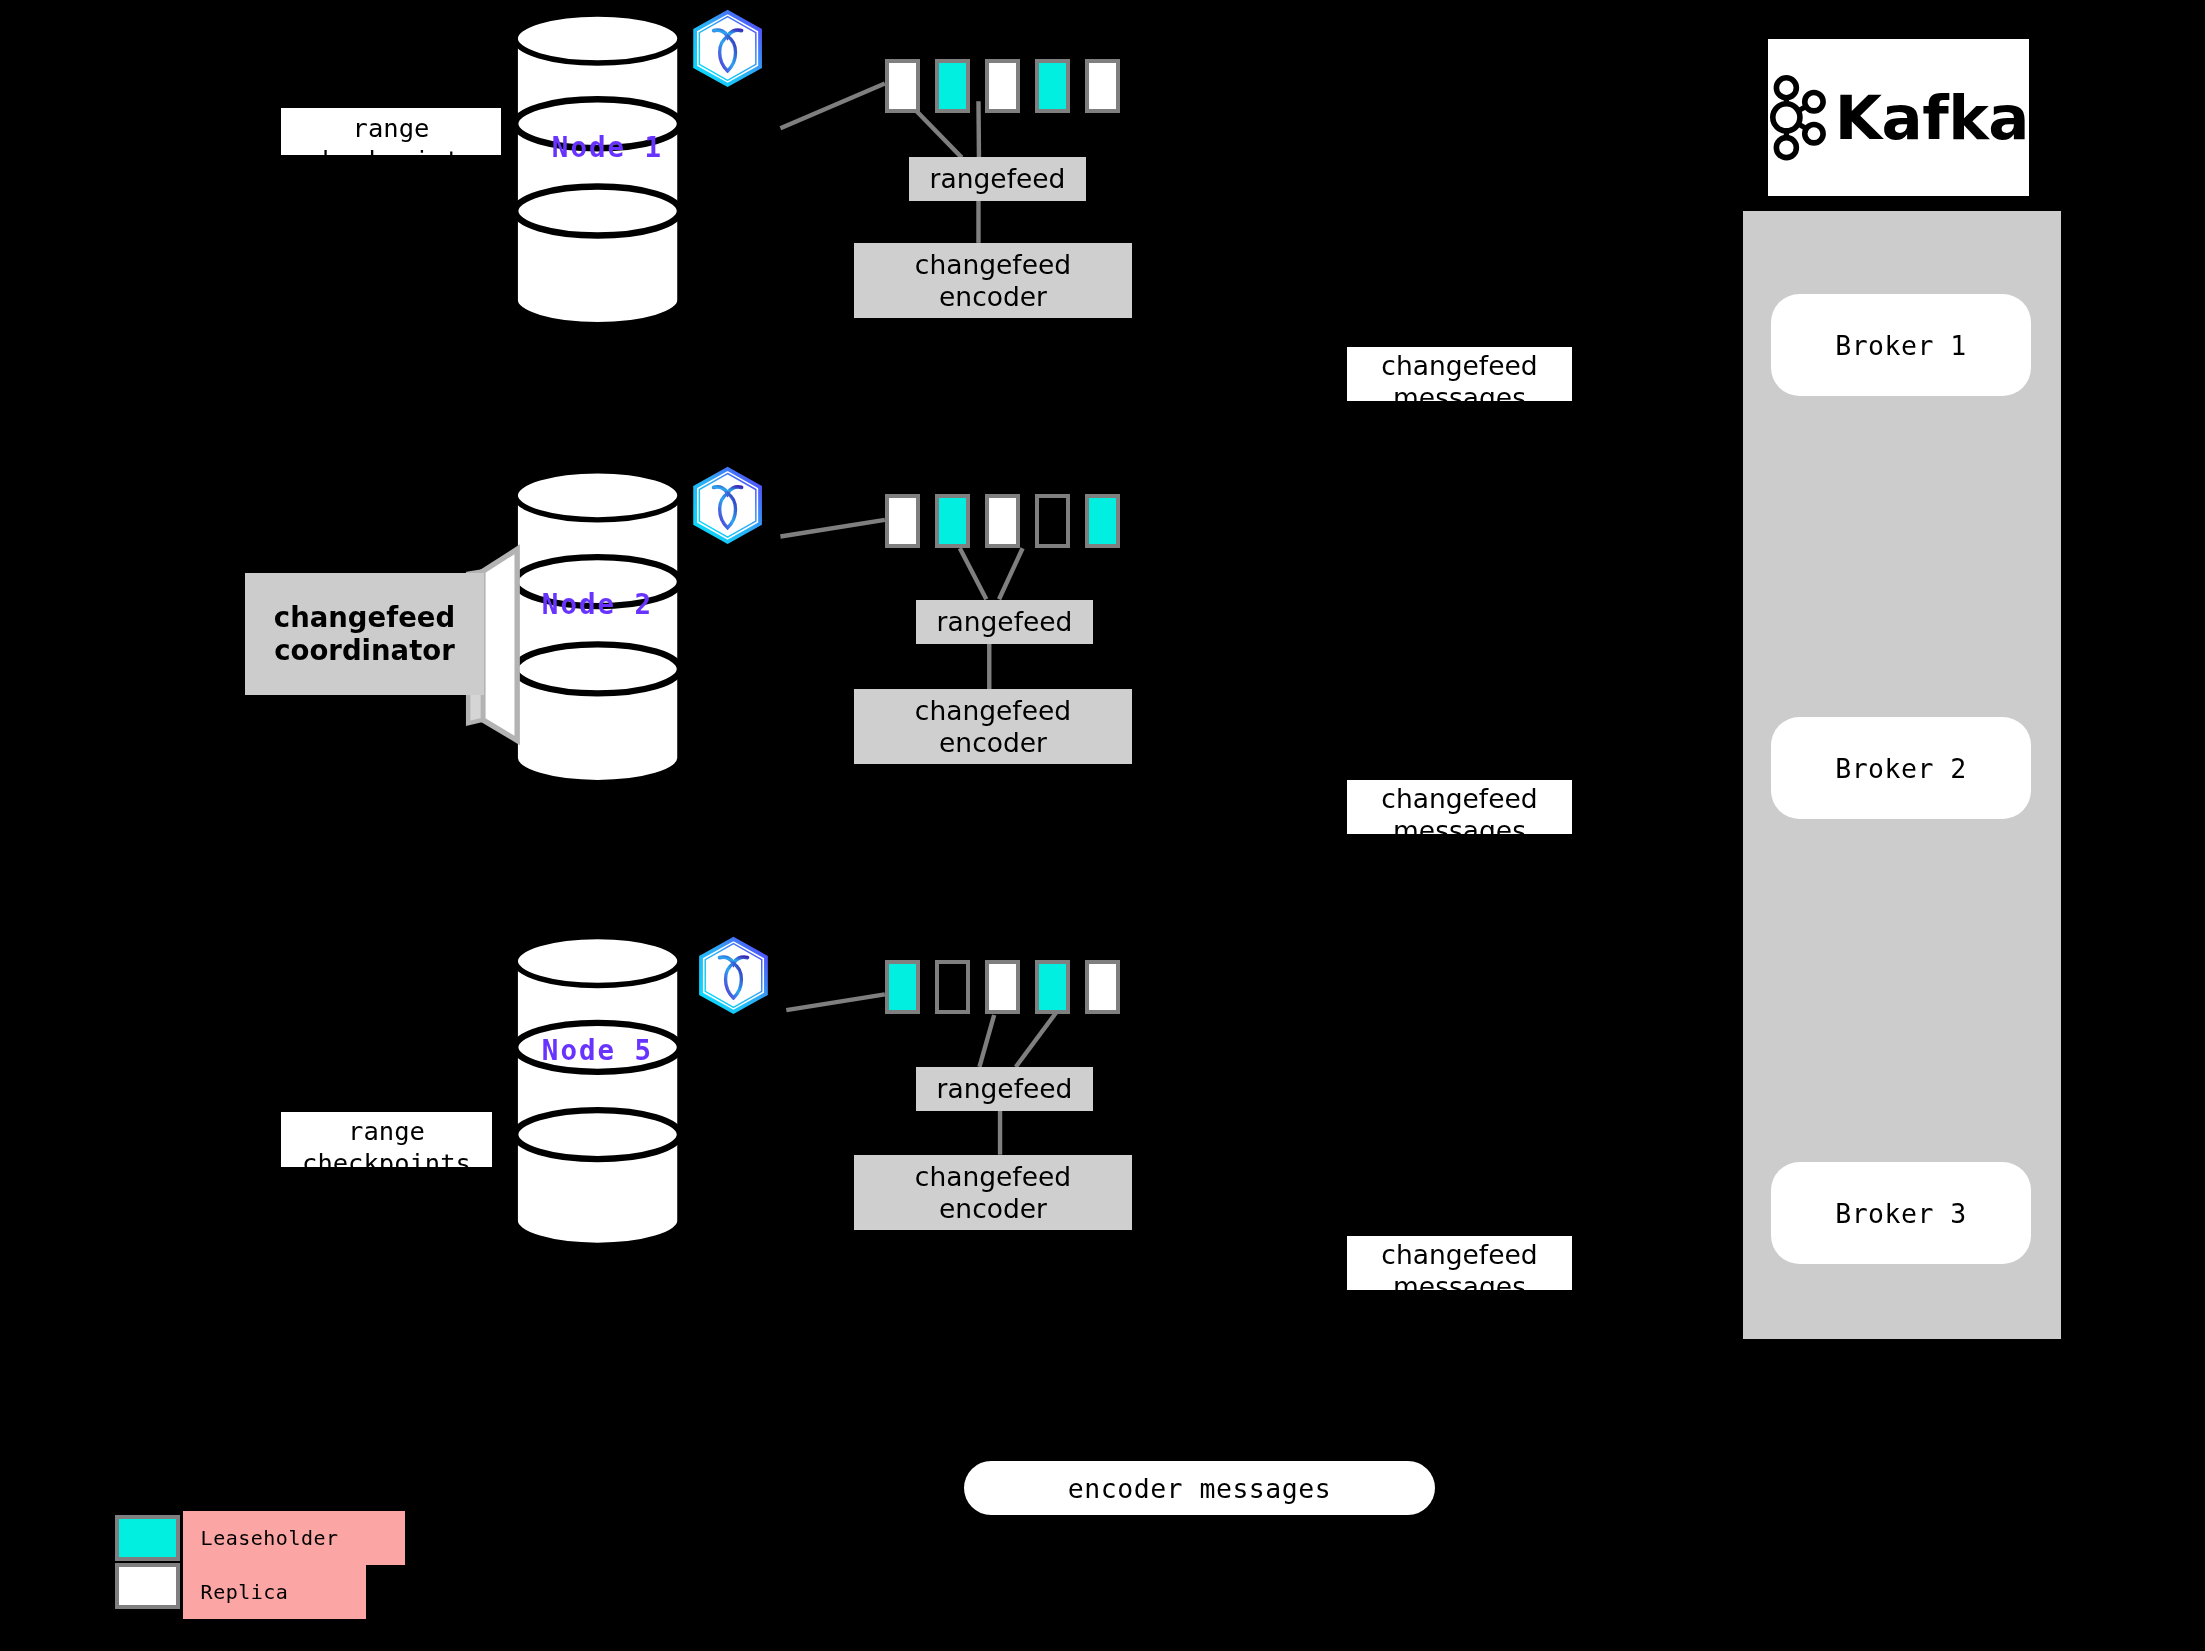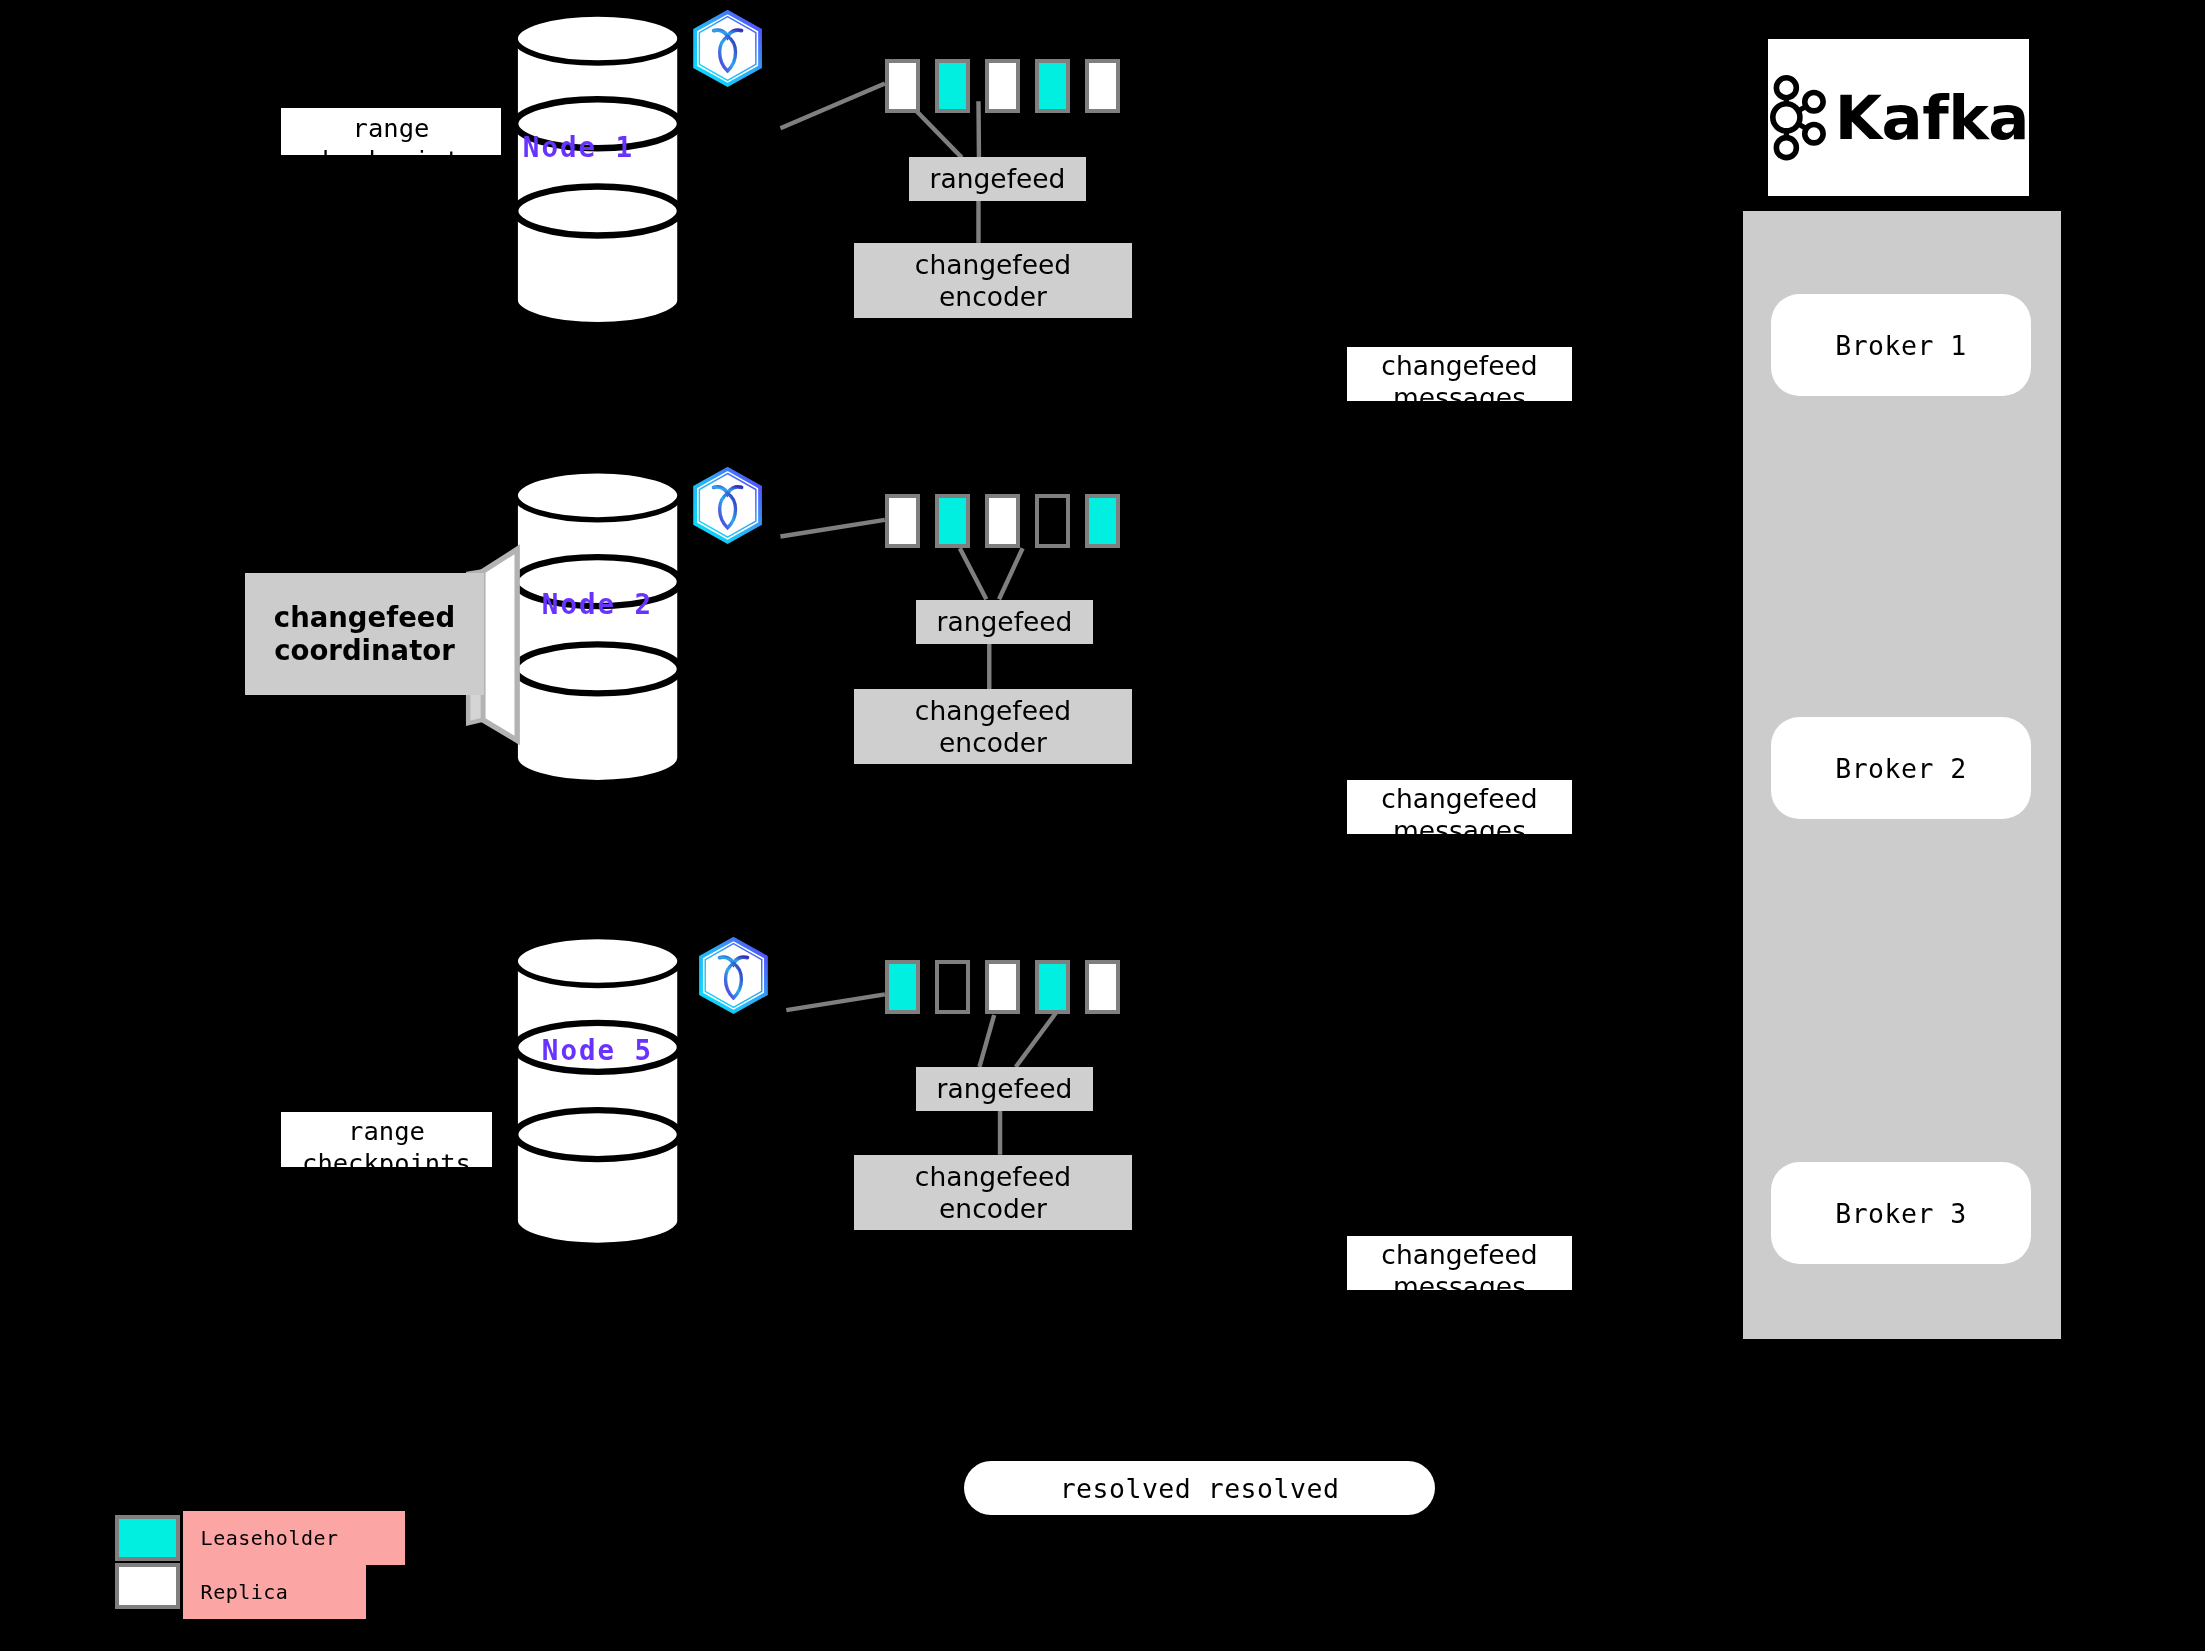--- a/index.html
+++ b/index.html
@@ -276,21 +276,21 @@
 
     <g>
       <polygon points="4200,690 4172,705 4200,720 4190,705" fill="#000000"></polygon>
       <polygon points="4160,692 4118,707 4160,722" fill="#000000"></polygon>
     </g>
     <g>
       <polygon points="2342,2466 2300,2481 2342,2496" fill="#000000"></polygon>
     </g>
   </svg>
 
-  <div class="cyl-label" style="left:496px; top:131px; width:165px;">Node 1</div>
+  <div class="cyl-label" style="left:525px; top:131px; width:165px;">Node 1</div>
 
   <div class="mchip" style="left:281px; top:108px; width:220px; height:47px; padding-top:4.9px;">
     <span class="ln">range</span>
     <span class="ln">checkpoints</span>
   </div>
 
   <div class="range-row" style="left:885px; top:59px;">
     <div class="range-box replica"></div>
     <div class="range-box leaseholder"></div>
     <div class="range-box replica"></div>
@@ -380,21 +380,21 @@
     </svg>
     <span class="kafka-word">Kafka</span>
   </div>
 
   <div class="kafka-panel" style="left:1743px; top:211px; width:318px; height:1128px;"></div>
 
   <div class="broker" style="left:1771px; top:294px; width:260px; height:102px;">Broker 1</div>
   <div class="broker" style="left:1771px; top:717px; width:260px; height:102px;">Broker 2</div>
   <div class="broker" style="left:1771px; top:1162px; width:260px; height:102px;">Broker 3</div>
 
-  <div class="pill" style="left:964px; top:1461px; width:471px; height:54px;">resolved resolved</div>
+  <div class="pill" style="left:964px; top:1461px; width:471px; height:54px;">encoder messages</div>
 
   <div class="legend-swatch" style="left:115px; top:1515px; width:65px; height:46px; background:#00efe0;"></div>
   <div class="legend-chip" style="left:183px; top:1511px; width:222px; height:54px;">Leaseholder</div>
 
   <div class="legend-swatch" style="left:115px; top:1563px; width:65px; height:46px; background:#ffffff;"></div>
   <div class="legend-chip" style="left:183px; top:1565px; width:183px; height:54px;">Replica</div>
 
 </div>
 
 

